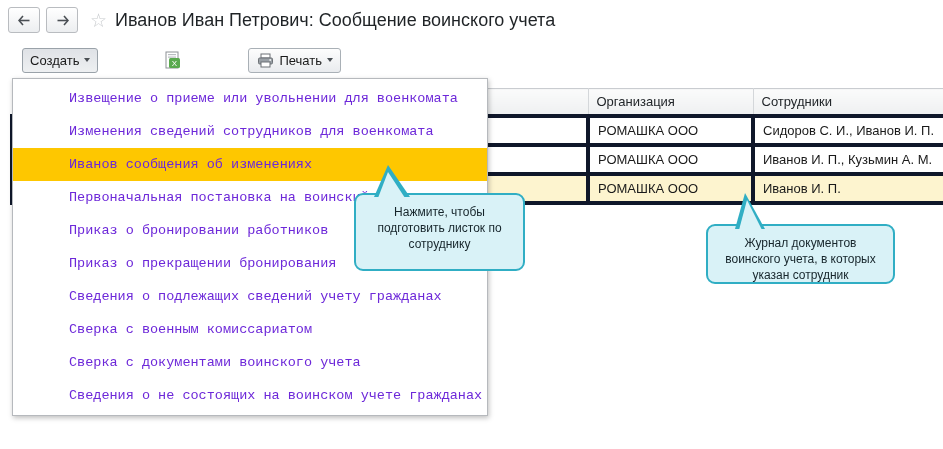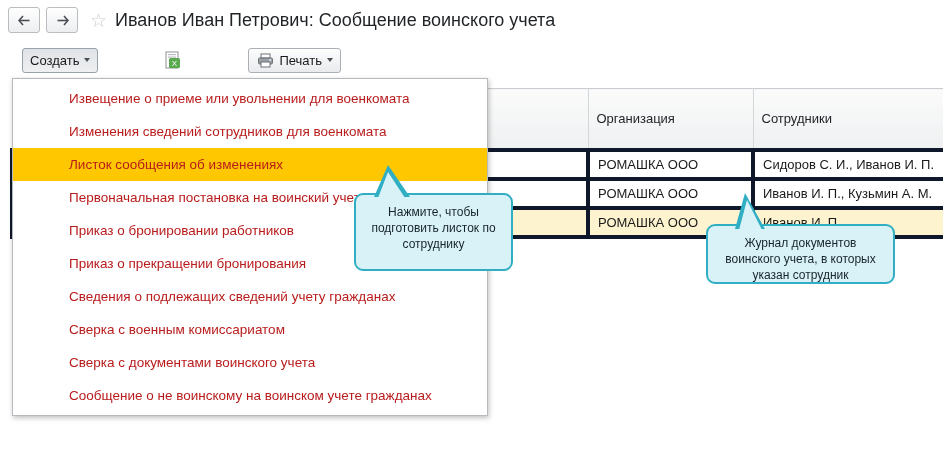--- a/index.html
+++ b/index.html
@@ -115,21 +115,21 @@
     width: 933px;
     table-layout: fixed;
     font-size: 13px;
   }
   table.grid th {
     background: linear-gradient(#fbfbfb, #eef0f1);
     border: 1px solid #d4d7da;
     border-top: 1px solid #c9ccd0;
     font-weight: normal;
     text-align: left;
-    padding: 22px 8px;
+    padding: 5px 8px;
     color: #22262a;
     height: 24px;
     box-sizing: border-box;
     white-space: nowrap;
     overflow: hidden;
     margin-left: 43px;
   }
   table.grid td {
     border: 4px solid #0f172a;
     padding: 5px 8px;
@@ -153,42 +153,43 @@
     box-shadow: 1px 2px 5px rgba(0,0,0,.25);
     z-index: 30;
     padding: 3px 0;
     box-sizing: border-box;
   }
   .menu-item {
     height: 33px;
     line-height: 33px;
     padding-left: 56px;
     font-size: 13.5px;
-    color: #b91c1c;
+    color: #6d28d9;
     cursor: pointer;
     white-space: nowrap;
     box-sizing: border-box;
+    font-family: Liberation Mono, monospace;
   }
   .menu-item.active { background: #fec700; }
 
   
   .callout {
     position: absolute;
     background: #d9f2f7;
     border: 2px solid #30aec4;
     border-radius: 9px;
     text-align: center;
     font-size: 12px;
     color: #16252b;
     line-height: 1.35;
     padding: 9px 10px;
     box-sizing: border-box;
     z-index: 40;
   }
-  #callout-1 { left: 354px; top: 193px; width: 159px; height: 78px; }
+  #callout-1 { left: 354px; top: 193px; width: 171px; height: 78px; }
   #callout-2 { left: 706px; top: 224px; width: 189px; height: 60px; }
   .tail {
     position: absolute;
     width: 0; height: 0;
     z-index: 41;
   }
   
   .tail-1 {
     left: 374px; top: 165px;
     border-left: 14px solid transparent;
@@ -300,28 +301,28 @@
         <td>РОМАШКА ООО</td>
         <td>Иванов И. П.</td>
       </tr>
     </tbody>
   </table>
 </div>
 
 <div class="menu">
   <div class="menu-item">Извещение о приеме или увольнении для военкомата</div>
   <div class="menu-item">Изменения сведений сотрудников для военкомата</div>
-  <div class="menu-item active">Листок сообщения об изменениях</div>
+  <div class="menu-item active">Иванов сообщения об изменениях</div>
   <div class="menu-item">Первоначальная постановка на воинский учет</div>
   <div class="menu-item">Приказ о бронировании работников</div>
   <div class="menu-item">Приказ о прекращении бронирования</div>
   <div class="menu-item">Сведения о подлежащих сведений учету гражданах</div>
   <div class="menu-item">Сверка с военным комиссариатом</div>
   <div class="menu-item">Сверка с документами воинского учета</div>
-  <div class="menu-item">Сообщение о не воинскому на воинском учете гражданах</div>
+  <div class="menu-item">Сведения о не состоящих на воинском учете гражданах</div>
 </div>
 
 <div class="tail tail-1"></div>
 <div class="tail tail-1b"></div>
 <div class="callout" id="callout-1">Нажмите, чтобы подготовить листок по сотруднику</div>
 
 <div class="tail tail-2"></div>
 <div class="tail tail-2b"></div>
 <div class="callout" id="callout-2">Журнал документов воинского учета, в которых указан сотрудник</div>
 

